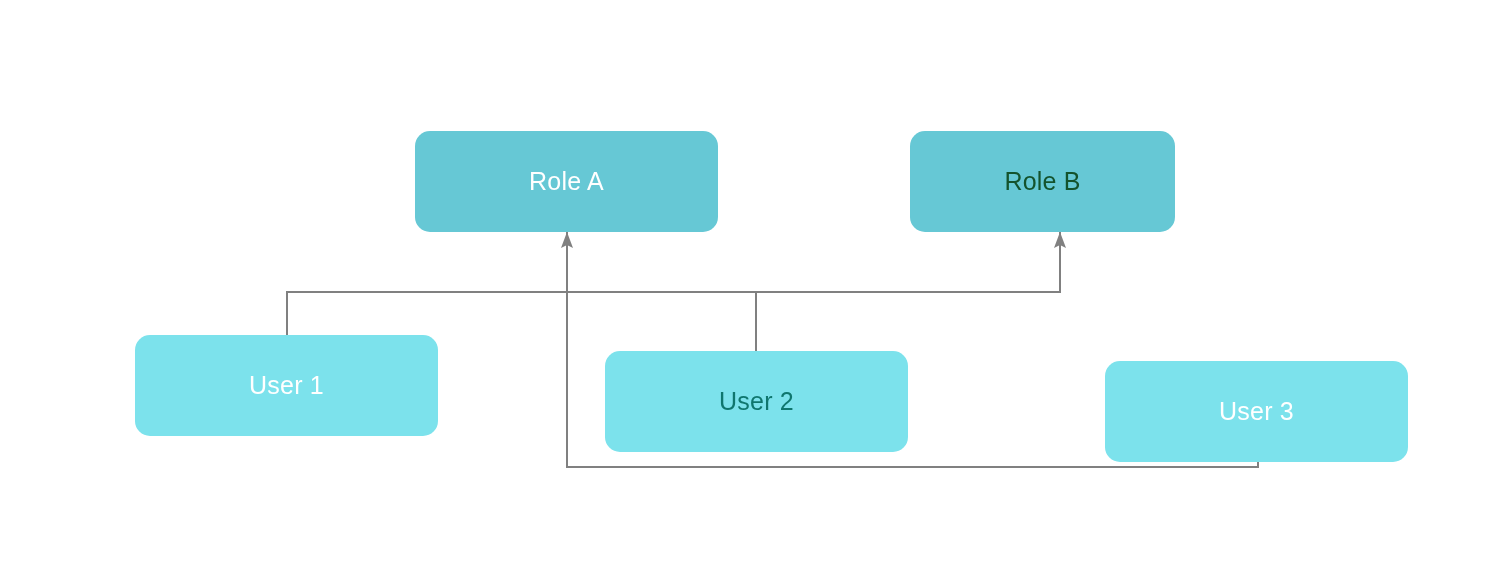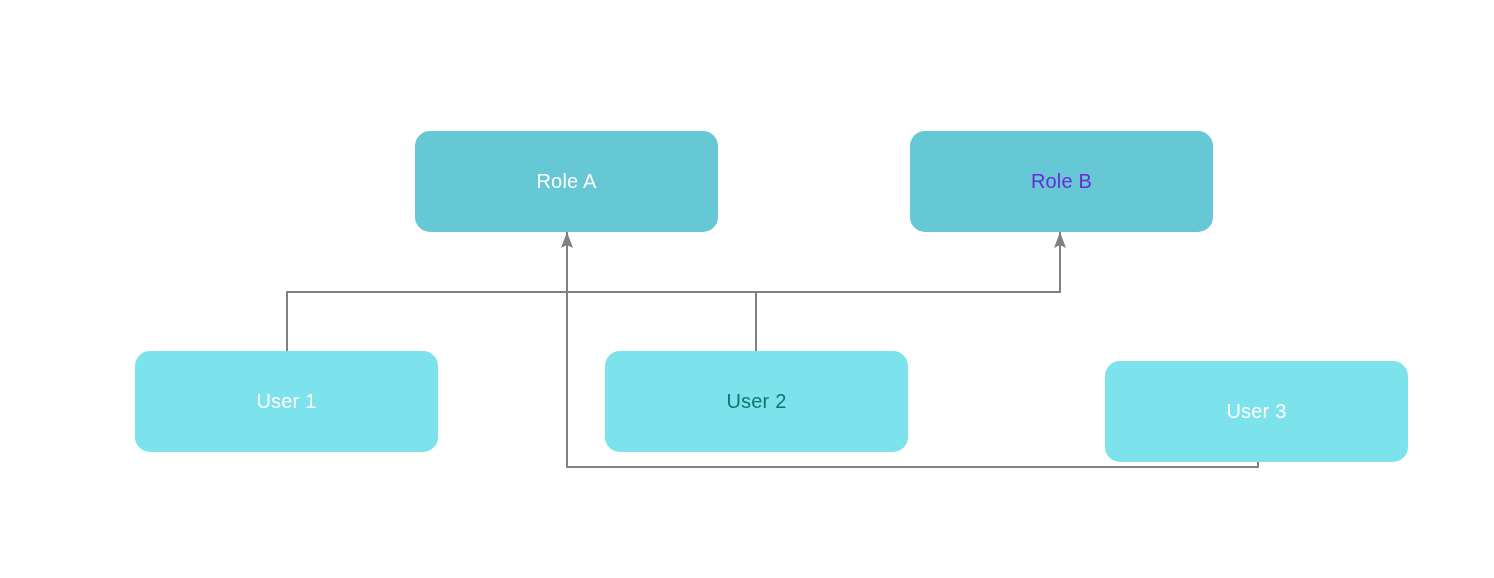--- a/index.html
+++ b/index.html
@@ -24,21 +24,21 @@
   }
   .node {
     position: absolute;
     display: flex;
     align-items: center;
     justify-content: center;
     border-radius: 15px;
     box-sizing: border-box;
   }
   .node .node-label {
-    font-size: 20px;
+    font-size: 25px;
     font-weight: 400;
     letter-spacing: 0.2px;
     white-space: nowrap;
     user-select: none;
   }
 </style>
 </head>
 <body>
 
 <div class="canvas" style="background: rgb(255, 255, 255);">
@@ -52,25 +52,25 @@
 
   <polyline points="287,351 287,292 1060,292 1060,232" fill="none" stroke="#808080" stroke-width="2" stroke-linejoin="miter" marker-end="url(#arrowhead)"></polyline>
       <polyline points="756,351 756,292" fill="none" stroke="#808080" stroke-width="2" stroke-linejoin="miter"></polyline>
       <polyline points="1258,452 1258,467 567,467 567,232" fill="none" stroke="#808080" stroke-width="2" stroke-linejoin="miter" marker-end="url(#arrowhead)"></polyline>
     </svg>
 
   <div class="node" style="left: 415px; top: 131px; width: 303px; height: 101px; background: rgb(102, 200, 213); color: rgb(255, 255, 255); border-radius: 15px;">
     <span class="node-label">Role A</span>
   </div>
 
-  <div class="node" style="left: 910px; top: 131px; width: 303px; height: 101px; background: rgb(102, 200, 213); color: #6d28d9; border-radius: 15px;">
+  <div class="node" style="left: 910px; top: 131px; width: 265px; height: 101px; background: rgb(102, 200, 213); color: #14532d; border-radius: 15px;">
     <span class="node-label">Role B</span>
   </div>
 
-  <div class="node" style="left: 135px; top: 351px; width: 303px; height: 101px; background: rgb(124, 226, 236); color: rgb(255, 255, 255); border-radius: 15px;">
+  <div class="node" style="left: 135px; top: 335px; width: 303px; height: 101px; background: rgb(124, 226, 236); color: rgb(255, 255, 255); border-radius: 15px;">
     <span class="node-label">User 1</span>
   </div>
 
   <div class="node" style="left: 605px; top: 351px; width: 303px; height: 101px; background: rgb(124, 226, 236); color: #0f766e; border-radius: 15px;">
     <span class="node-label">User 2</span>
   </div>
 
   <div class="node" style="left: 1105px; top: 361px; width: 303px; height: 101px; background: rgb(124, 226, 236); color: rgb(255, 255, 255); border-radius: 15px;">
     <span class="node-label">User 3</span>
   </div>

